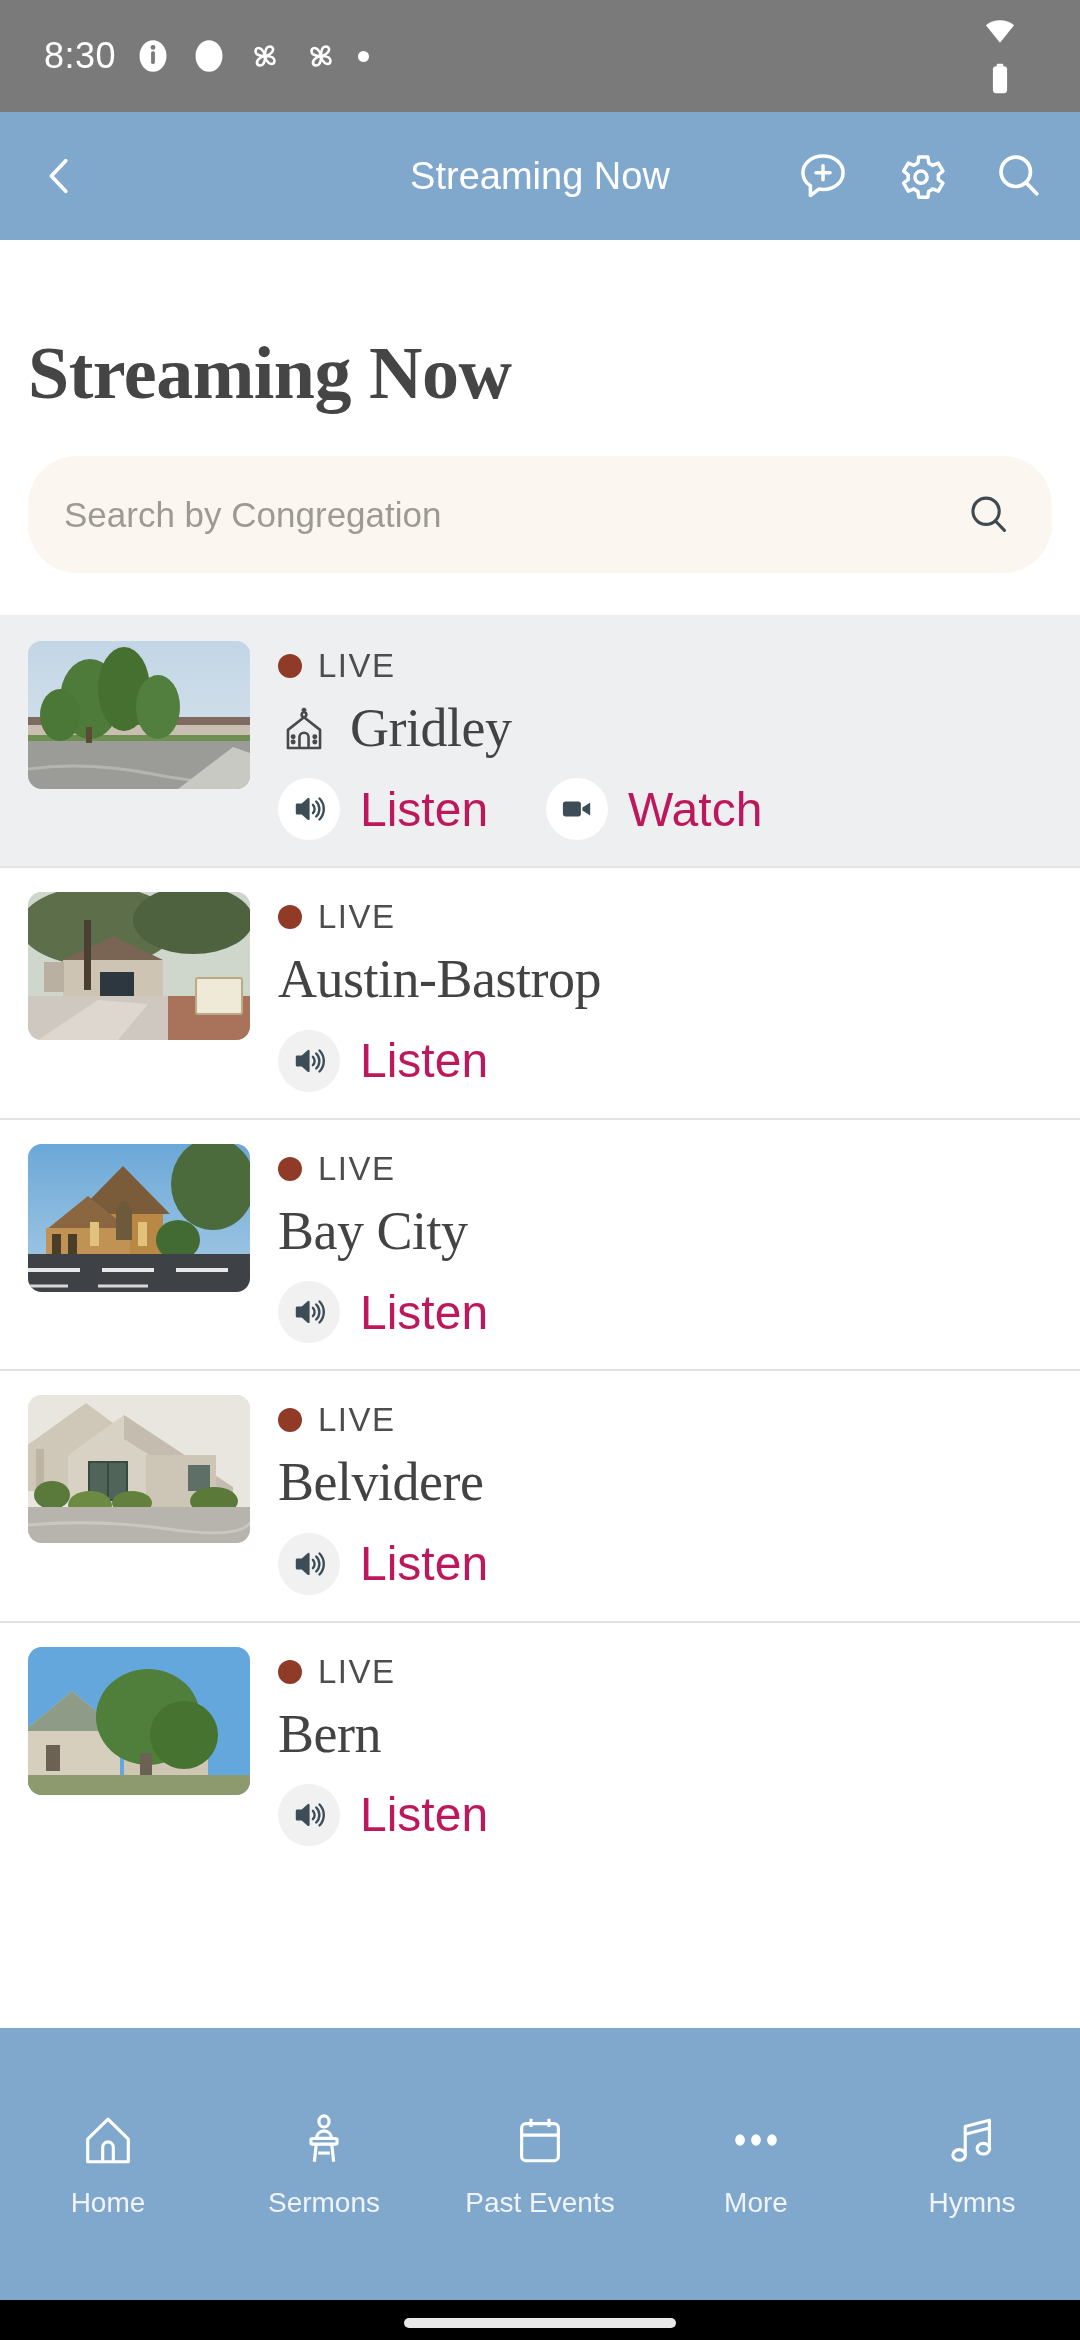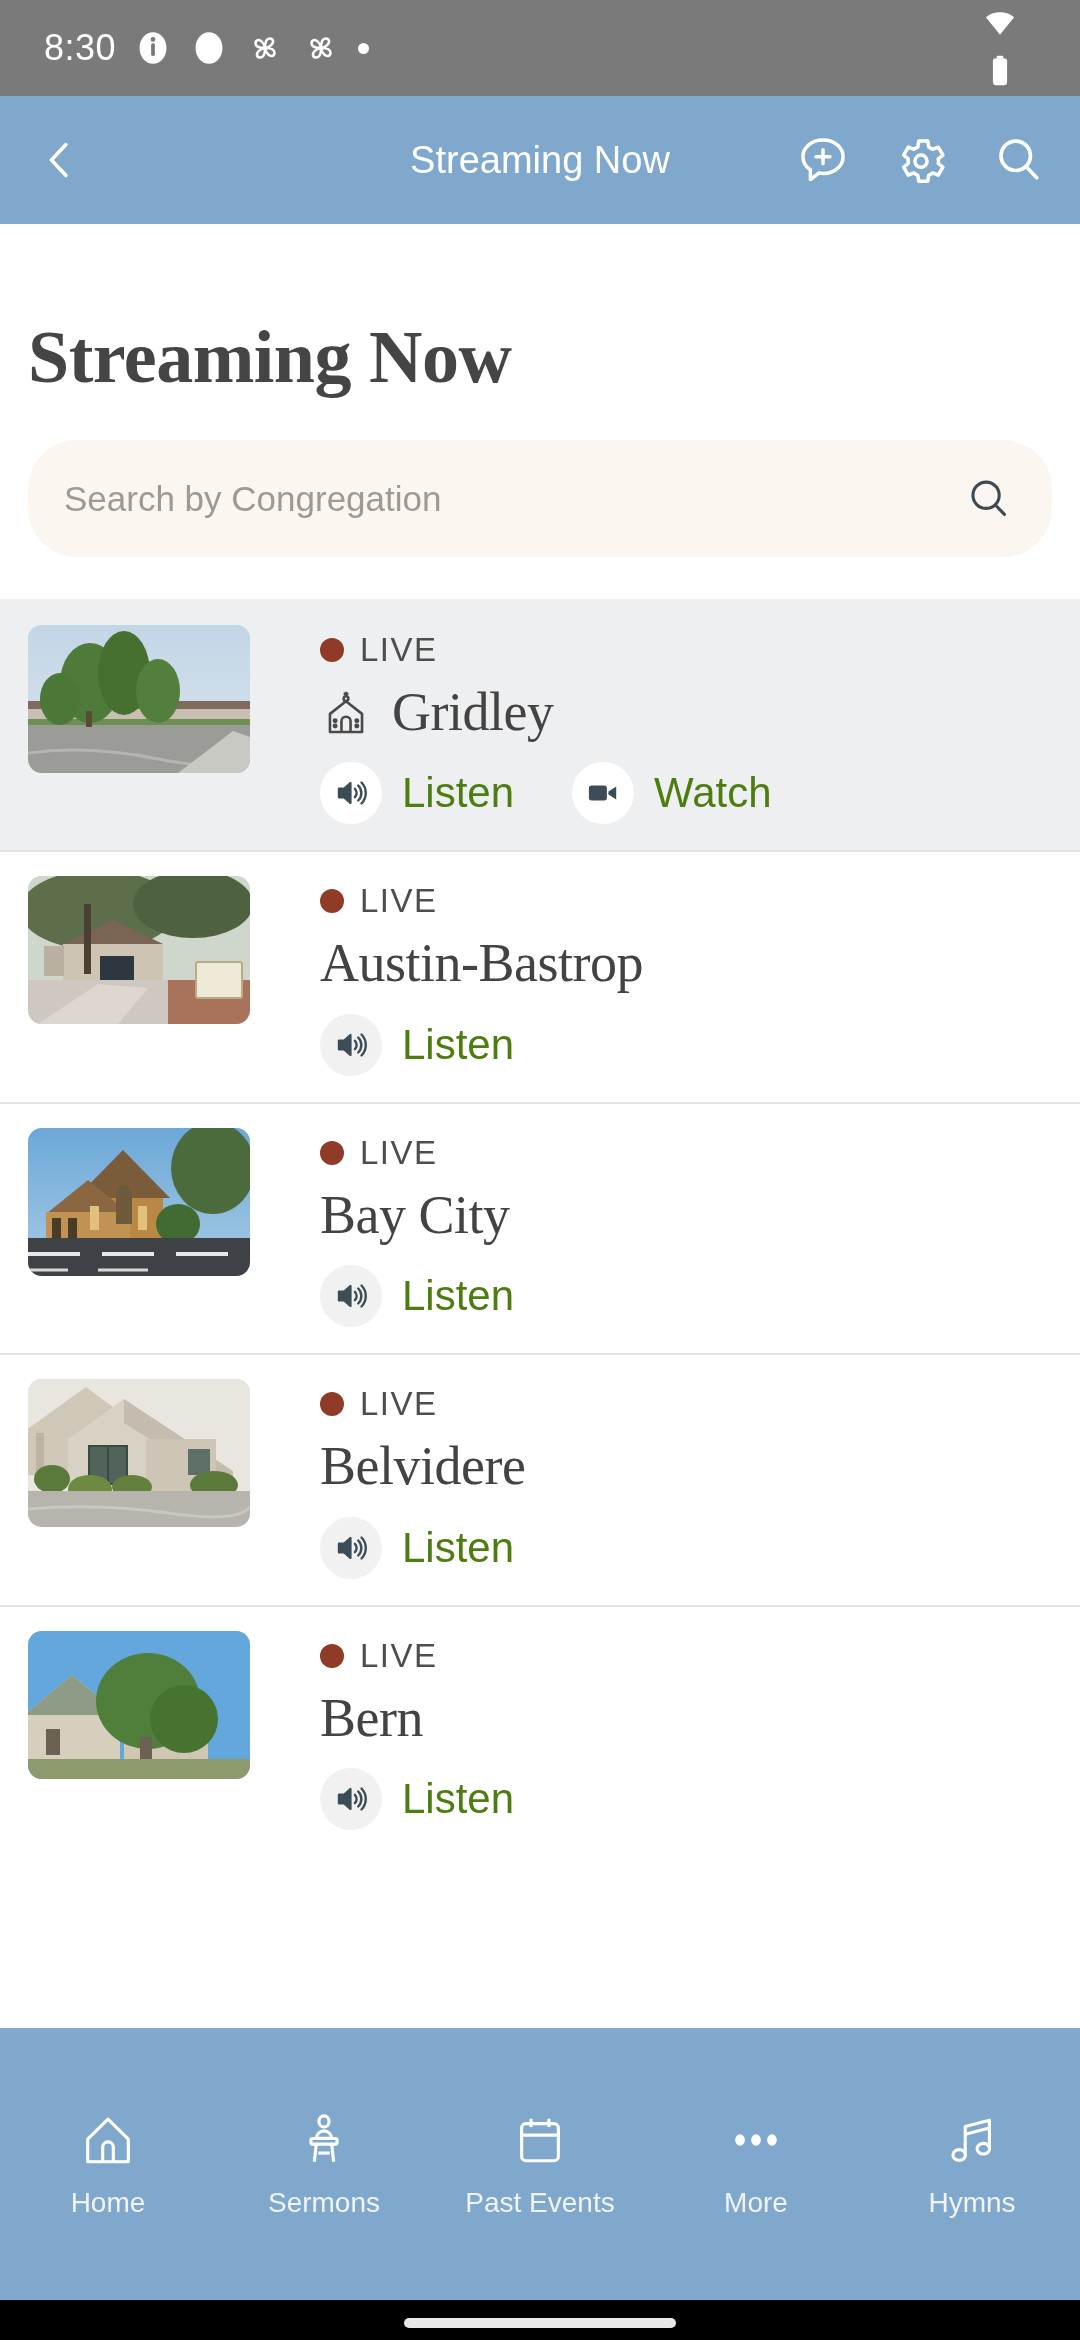--- a/index.html
+++ b/index.html
@@ -6,21 +6,21 @@
   html,body { width:1080px; height:2340px; }
   body {
     font-family: "Liberation Sans", sans-serif;
     background:#ffffff;
     overflow:hidden;
     position:relative;
   }
 
   
   .statusbar{
-    height:96px; background:#7a7a7a; color:#ffffff;
+    height:112px; background:#7a7a7a; color:#ffffff;
     display:flex; align-items:center; padding:0 44px;
     font-size:34px; position:relative;
   }
   .sb-left{ display:flex; align-items:center; gap:18px; }
   .sb-right{ display:flex; align-items:center; gap:14px; margin-left:auto;flex-direction:column; }
   .sb-time{ font-size:36px; letter-spacing:.5px; }
   .ic{ display:inline-flex; align-items:center; justify-content:center; }
   .dot-sm{ width:11px;height:11px;border-radius:50%;background:#fff; }
   .battpct{ font-size:34px; margin-left:4px; }
 
@@ -72,21 +72,21 @@
   .row + .row::before{
     content:""; position:absolute; top:0; left:0; right:0; height:2px; background:#e3e3e3;
   }
   .row.highlight + .row::before{ background:#e3e3e3; }
   .thumb{
     width:222px; height:148px; border-radius:14px;
     flex:0 0 222px; overflow:hidden; position:relative;
     background:#c8d3dd;
   }
   .thumb svg{ display:block; width:100%; height:100%; }
-  .row-body{ padding-left:44px; padding-top:6px; flex:1; min-width:0;margin-left:26px; }
+  .row-body{ padding-left:28px; padding-top:6px; flex:1; min-width:0; }
 
   .live{ display:flex; align-items:center; gap:16px; }
   .live-dot{ width:24px; height:24px; border-radius:50%; background:#8f3b27; }
   .live-label{ font-size:33px; color:#4d4d4d; letter-spacing:1.5px; }
 
   .name-line{ display:flex; align-items:center; gap:20px; margin-top:14px; }
   .church-icon{ width:52px; height:52px; flex:0 0 52px; }
   .cong-name{
     font-family:"Liberation Serif", serif;
     font-size:54px; font-weight:400; color:#434343; line-height:1.1;
@@ -94,21 +94,21 @@
   }
 
   .actions{ display:flex; align-items:center; gap:58px; margin-top:20px; }
   .action{ display:flex; align-items:center; gap:20px; }
   .action-ic{
     width:62px; height:62px; border-radius:50%;
     background:#f1f1f1; display:flex; align-items:center; justify-content:center;
     flex:0 0 62px;
   }
   .row.highlight .action-ic{ background:#ffffff; }
-  .action-label{ font-size:42px; color:#4d7c0f; }
+  .action-label{ font-size:48px; color:#be185d; }
 
   
   .bottomnav{
     position:absolute; left:0; right:0; bottom:40px; height:272px;
     background:#7fa8cc; display:flex; align-items:center;
   }
   .tab{
     flex:1; display:flex; flex-direction:column; align-items:center; justify-content:center;
     gap:16px; color:#ffffff;
   }

